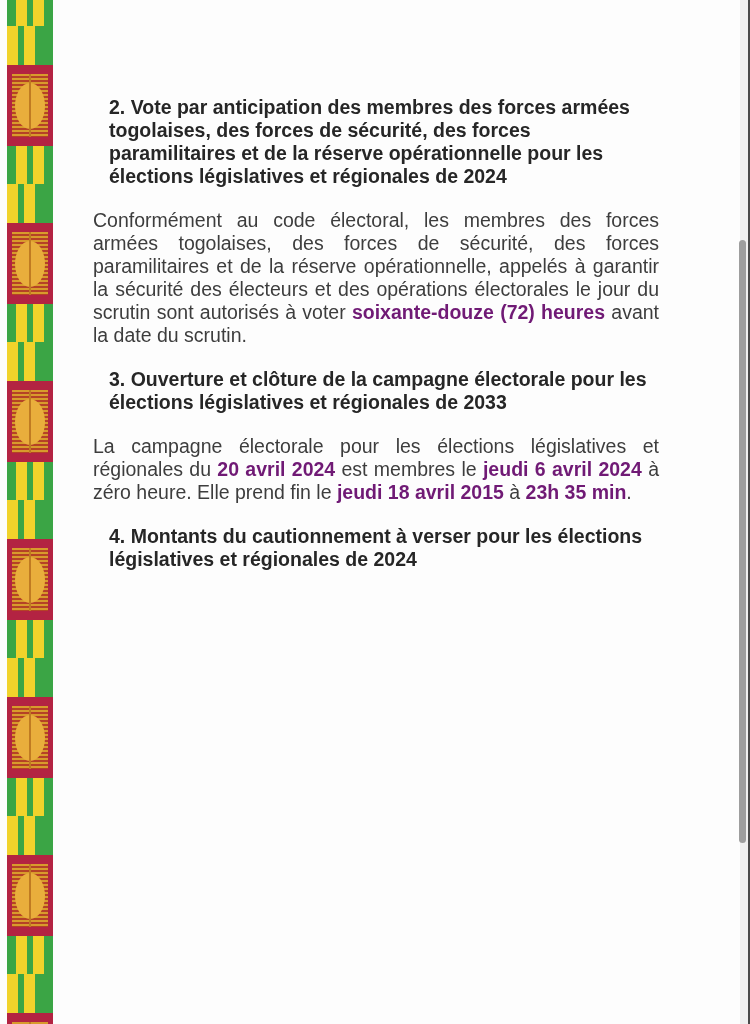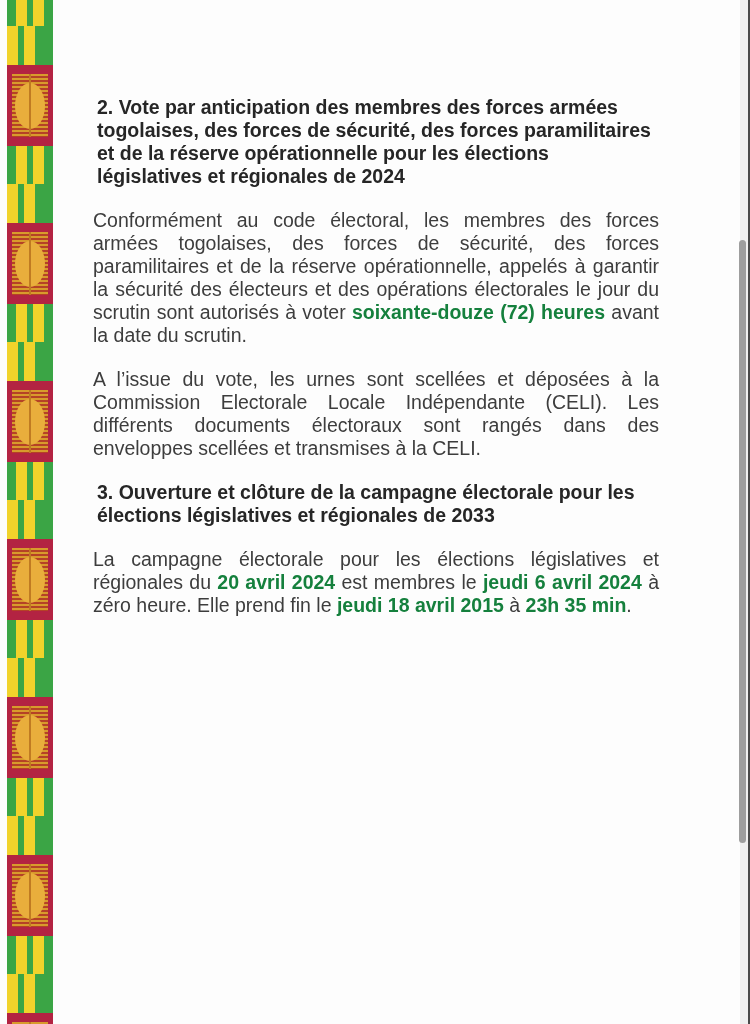--- a/index.html
+++ b/index.html
@@ -78,33 +78,33 @@
     top: 0;
     width: 566px;
     padding-top: 96px;
     color: #3d3d3d;
   }
   .doc-heading {
     font-size: 19.5px;
     line-height: 23px;
     font-weight: 700;
     color: #262626;
-    margin: 0 0 21px 4px;
+    margin: 0 0 21px 16px;
     text-align: left;
   }
   .doc-paragraph {
     font-size: 19.5px;
     line-height: 23px;
     font-weight: 400;
     margin: 0 0 21px 0;
     text-align: justify;
   }
   .doc-paragraph strong {
     font-weight: 700;
-    color: #15803d;
+    color: #701a75;
   }
 
   
   .scroll-track {
     position: absolute;
     right: 2px;
     top: 0;
     width: 8px;
     height: 1024px;
     background: #f0f0f0;
@@ -198,20 +198,20 @@
         <div class="kente-motif">
           <div class="kente-seam"></div>
         </div>
       </div>
     </div>
   </div>
 
 <div class="doc">
     <h2 class="doc-heading">2. Vote par anticipation des membres des forces armées togolaises, des forces de sécurité, des forces paramilitaires et de la réserve opérationnelle pour les élections législatives et régionales de 2024</h2>
     <p class="doc-paragraph"><span>Conformément au code électoral, les membres des forces armées togolaises, des forces de sécurité, des forces paramilitaires et de la réserve opérationnelle, appelés à garantir la sécurité des électeurs et des opérations électorales le jour du scrutin sont autorisés à voter </span><strong>soixante-douze (72) heures</strong><span> avant la date du scrutin.</span></p>
-    <p class="doc-paragraph"><span>A l’issue du vote, les urnes sont scellées et déposées à la Commission Electorale Locale Indépendante (CELI). Les différents documents électoraux sont rangés dans des enveloppes scellées et transmises à la CELI.</span></p>
     <h2 class="doc-heading">3. Ouverture et clôture  de la campagne électorale pour les élections législatives et régionales de 2033</h2>
     <p class="doc-paragraph"><span>La campagne électorale pour les élections législatives et régionales du </span><strong>20 avril 2024</strong><span> est membres le </span><strong>jeudi 6 avril 2024</strong><span> à zéro heure. Elle prend fin le  </span><strong>jeudi 18 avril 2015</strong><span> à </span><strong>23h 35 min</strong><span>.</span></p>
+    <h2 class="doc-heading">4.  Montants  du cautionnement à verser pour les élections législatives et régionales de 2024</h2>
   </div>
 
 <div class="scroll-track"></div>
 <div class="scroll-thumb"></div>
 <div class="page-edge"></div>
 
 </body></html>

